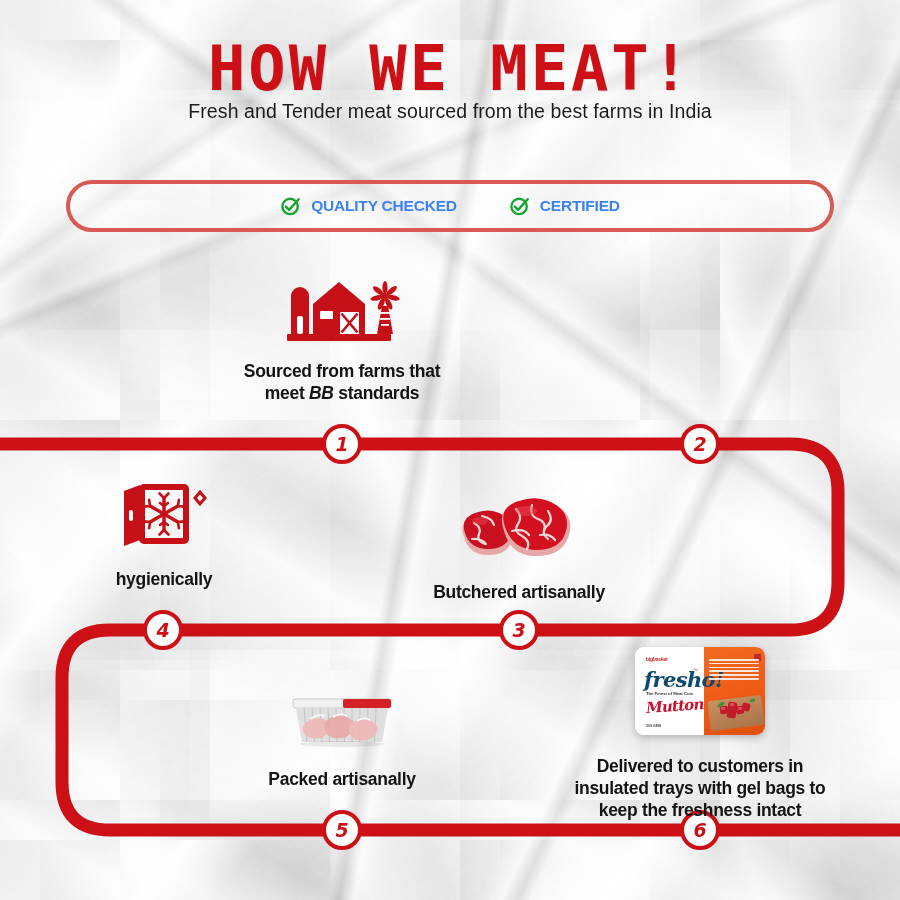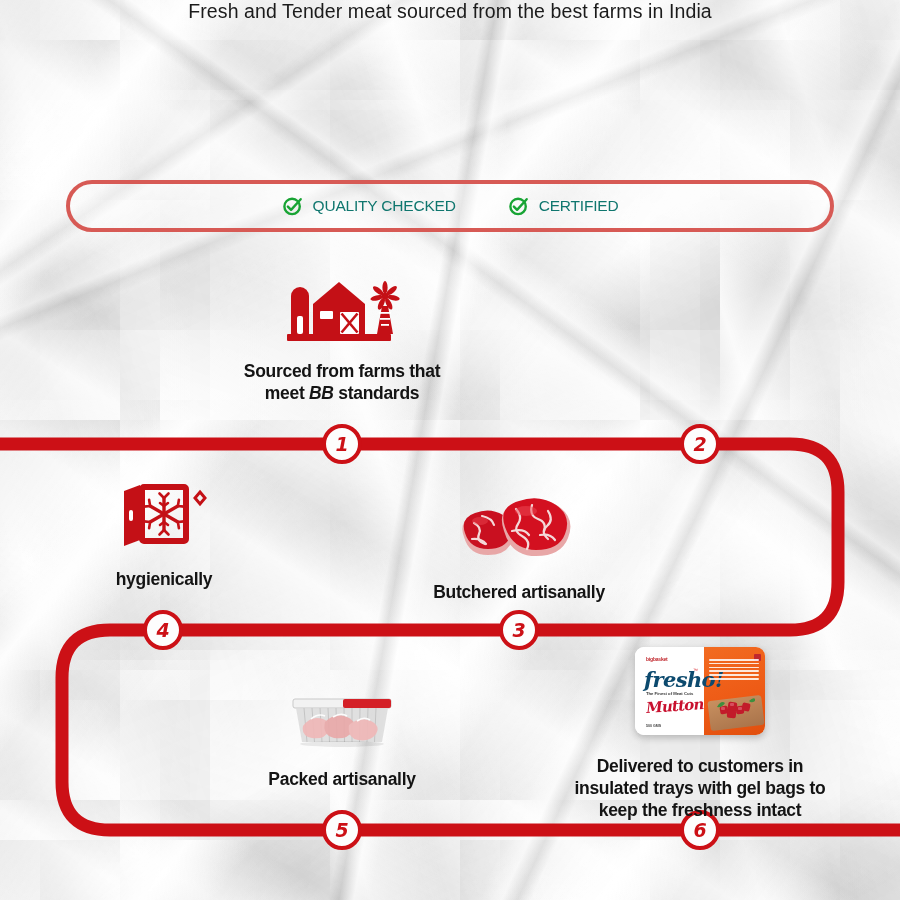--- a/index.html
+++ b/index.html
@@ -76,24 +76,24 @@
     border-radius:26px;
     display:flex;
     align-items:center;
     justify-content:center;
     gap:52px;
     background:rgba(255,255,255,0.30);
   }
   .badge { display:flex; align-items:center; gap:9px; }
   .badge-label {
     font-family:"Liberation Sans", sans-serif;
-    font-weight:400;
+    font-weight:700;
     font-size:15.5px;
     letter-spacing:-0.2px;
-    color:#0f766e;
+    color:#3b82f6;
     white-space:nowrap;
   }
   .check-icon { width:22px; height:22px; flex:0 0 22px; display:block; }
 
   
   #track-svg { position:absolute; left:0; top:0; width:900px; height:900px; pointer-events:none; }
 
   
   .step-marker {
     position:absolute;
@@ -192,20 +192,21 @@
 </style>
 </head>
 <body>
 
 <div id="stage">
 
   <div id="paper-texture"></div>
   <div id="paper-creases"></div>
 
   <div id="header">
+    <div id="main-title">HOW WE MEAT!</div>
     <div id="subtitle">Fresh and Tender meat sourced from the best farms in India</div>
   </div>
 
   <div id="badge-bar">
 
     <div class="badge">
       <svg class="check-icon" viewBox="0 0 24 24">
         <circle cx="11" cy="12.5" r="8.4" fill="none" stroke="#18A434" stroke-width="2.6"></circle>
         <path d="M6.4 12.6 L9.9 16.2 L20.4 4.6" fill="none" stroke="#18A434" stroke-width="2.6" stroke-linecap="round" stroke-linejoin="round"></path>
       </svg>

